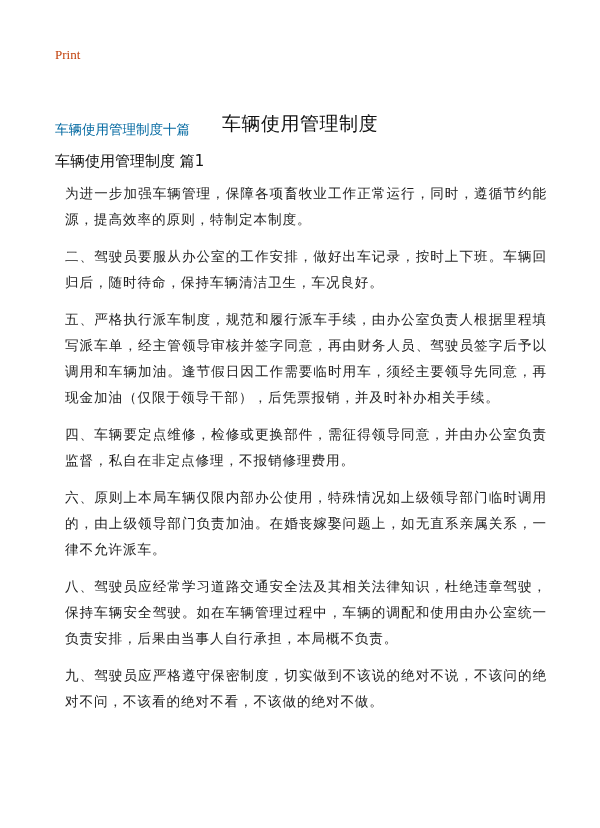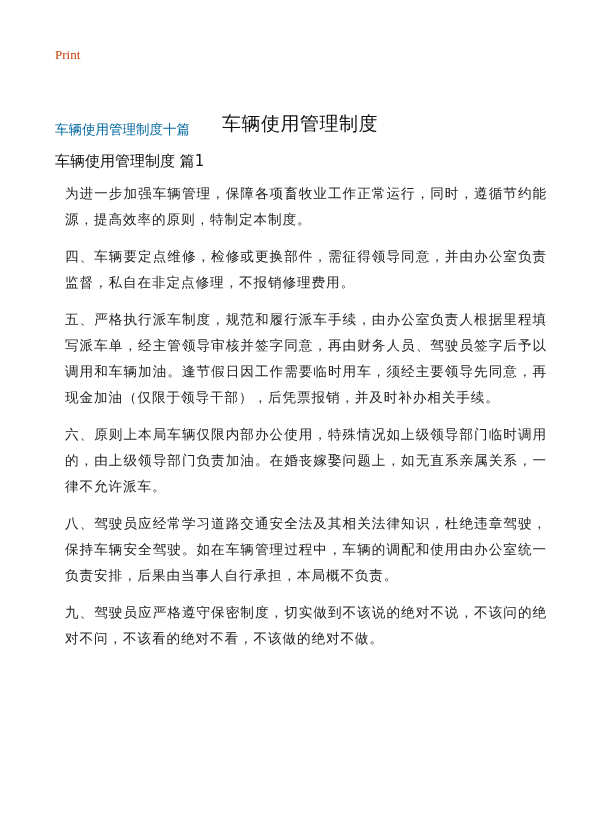--- a/index.html
+++ b/index.html
@@ -75,20 +75,21 @@
 <body>
 
 <div class="page">
   <div class="print-label">Print</div>
   <div class="doc-title">车辆使用管理制度</div>
   <div class="doc-subtitle">车辆使用管理制度十篇</div>
   <div class="section-heading">车辆使用管理制度 篇1</div>
 
   <div class="body">
     <p class="para">为进一步加强车辆管理，保障各项畜牧业工作正常运行，同时，遵循节约能源，提高效率的原则，特制定本制度。</p>
+    <p class="para">二、驾驶员要服从办公室的工作安排，做好出车记录，按时上下班。车辆回归后，随时待命，保持车辆清洁卫生，车况良好。</p>
+    <p class="para">五、严格执行派车制度，规范和履行派车手续，由办公室负责人根据里程填写派车单，经主管领导审核并签字同意，再由财务人员、驾驶员签字后予以调用和车辆加油。逢节假日因工作需要临时用车，须经主要领导先同意，再现金加油（仅限于领导干部），后凭票报销，并及时补办相关手续。</p>
     <p class="para">四、车辆要定点维修，检修或更换部件，需征得领导同意，并由办公室负责监督，私自在非定点修理，不报销修理费用。</p>
-    <p class="para">五、严格执行派车制度，规范和履行派车手续，由办公室负责人根据里程填写派车单，经主管领导审核并签字同意，再由财务人员、驾驶员签字后予以调用和车辆加油。逢节假日因工作需要临时用车，须经主要领导先同意，再现金加油（仅限于领导干部），后凭票报销，并及时补办相关手续。</p>
     <p class="para">六、原则上本局车辆仅限内部办公使用，特殊情况如上级领导部门临时调用的，由上级领导部门负责加油。在婚丧嫁娶问题上，如无直系亲属关系，一律不允许派车。</p>
     <p class="para">八、驾驶员应经常学习道路交通安全法及其相关法律知识，杜绝违章驾驶，保持车辆安全驾驶。如在车辆管理过程中，车辆的调配和使用由办公室统一负责安排，后果由当事人自行承担，本局概不负责。</p>
     <p class="para">九、驾驶员应严格遵守保密制度，切实做到不该说的绝对不说，不该问的绝对不问，不该看的绝对不看，不该做的绝对不做。</p>
 
   </div>
 </div>
 
 </body></html>

